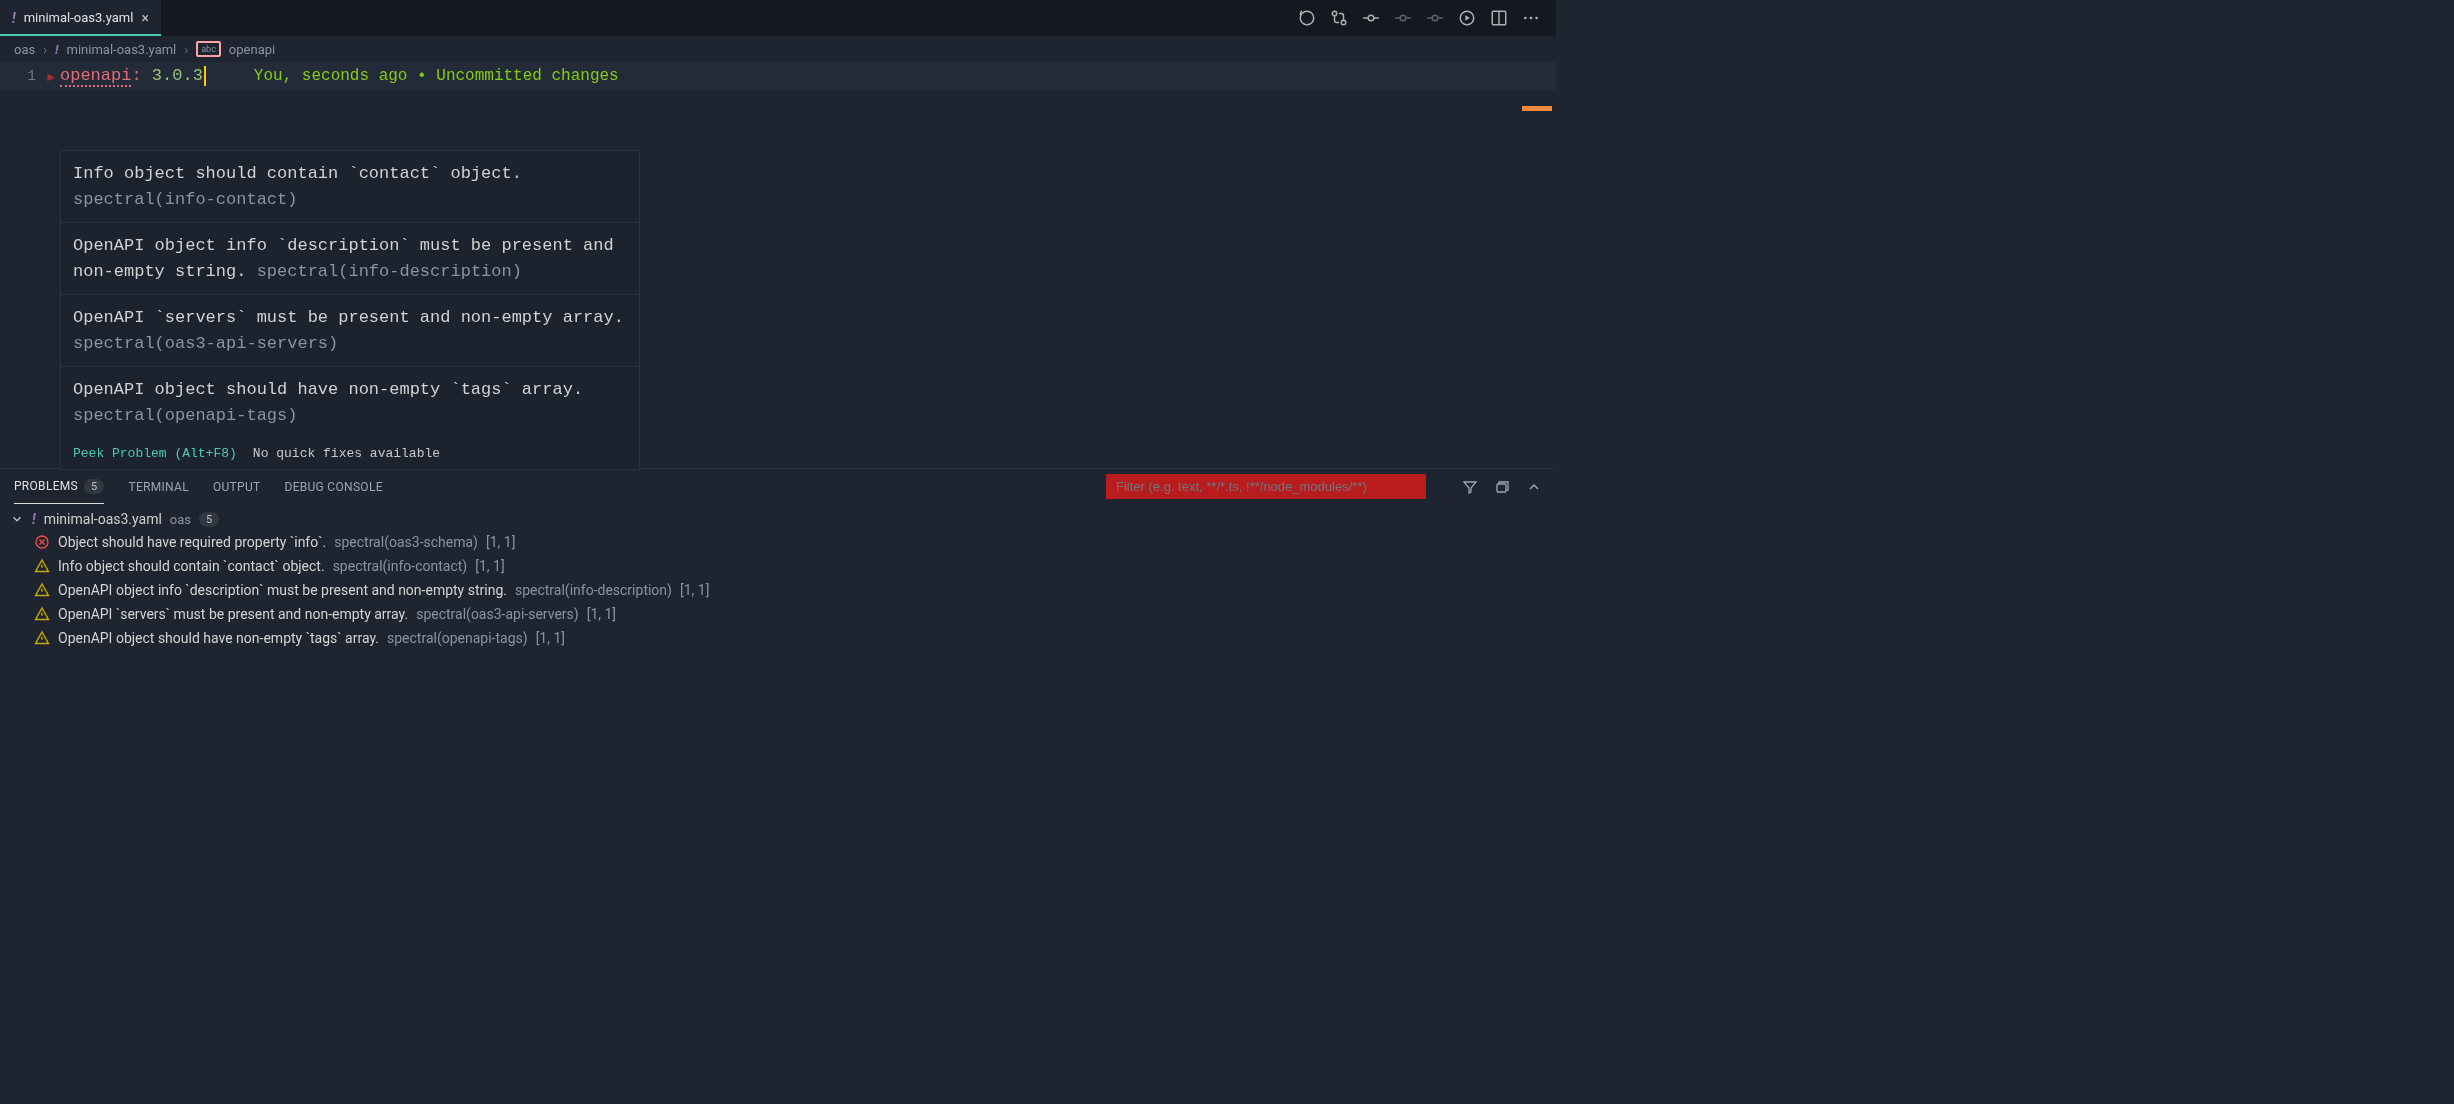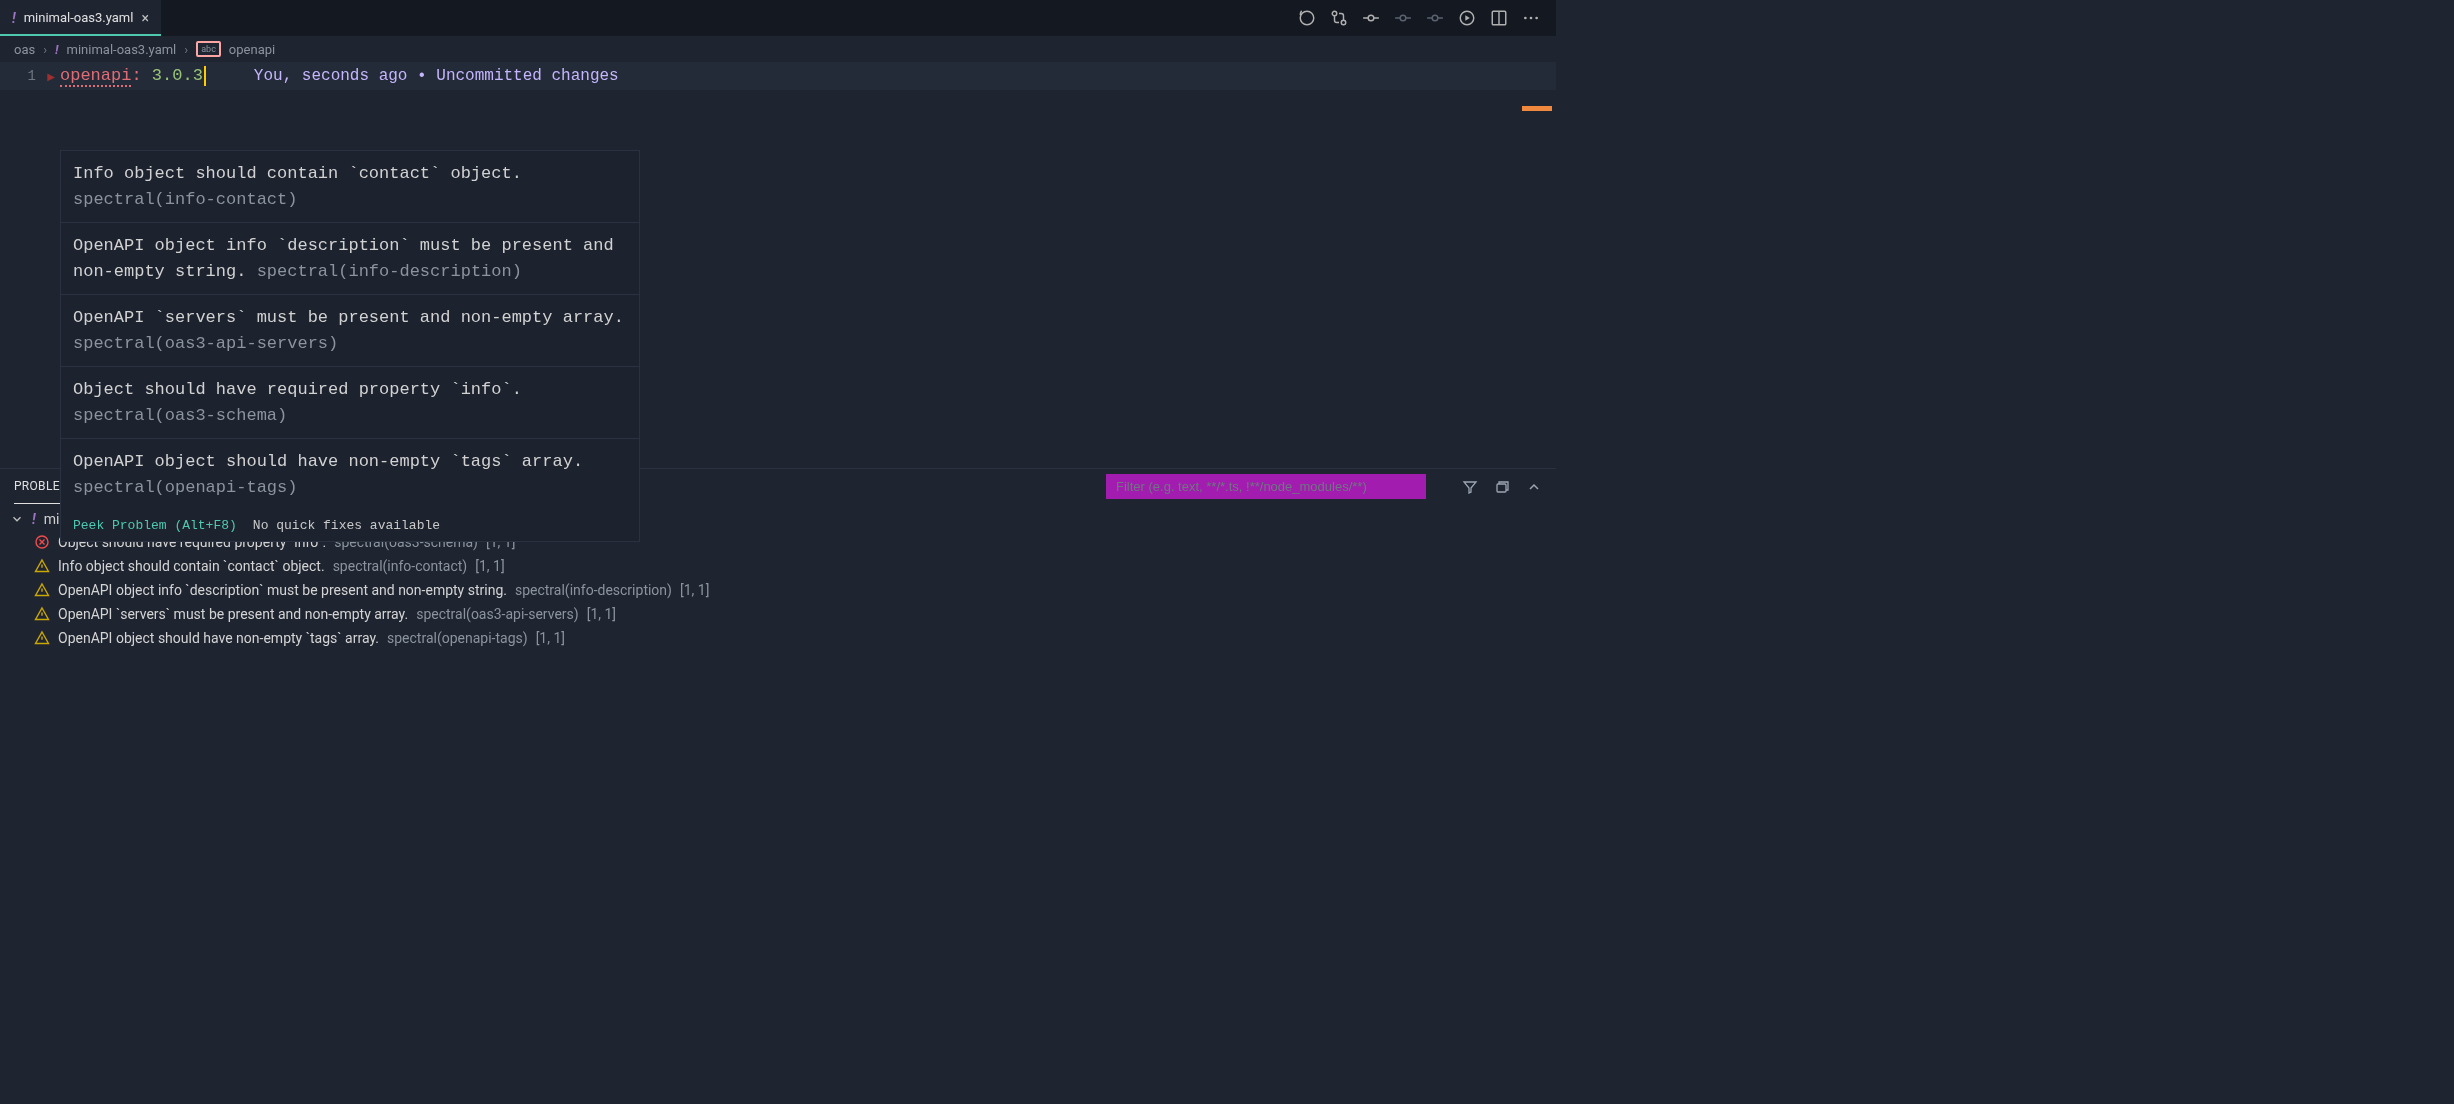--- a/index.html
+++ b/index.html
@@ -91,21 +91,21 @@
   width: 18px;
   text-align: center;
   color: #a03030;
   font-size: 10px;
 }
 .code-text { font-size: 17px; }
 .tok-key { color: #e06c75; border-bottom: 2px dotted #e06c75; }
 .tok-punc { color: #e06c75; }
 .tok-str { color: #98c379; }
 .cursor { display: inline-block; width: 2px; height: 20px; background: #ffcc00; vertical-align: middle; margin-left: 1px; }
-.inline-blame { color: #c4b5fd; font-size: 16px; margin-left: 48px; text-align: center; }
+.inline-blame { color: #84cc16; font-size: 16px; margin-left: 48px; text-align: center; }
 
 .minimap-mark {
   position: absolute;
   right: 4px;
   top: 44px;
   width: 30px;
   height: 5px;
   background: #f0883e;
 }
 
@@ -165,21 +165,21 @@
 .ptab.active { color: #e0e0e0; border-bottom: 1px solid #e0e0e0; }
 .badge {
   background: #323842;
   border-radius: 8px;
   font-size: 11px;
   padding: 1px 7px;
   color: #c0c0c0;
 }
 .panel-tabs-spacer { flex: 1; }
 .filter-input {
-  background: #a21caf;
+  background: #b91c1c;
   border: none;
   color: #d4d4d4;
   font-size: 13px;
   padding: 5px 10px;
   width: 320px;
 }
 .filter-input::placeholder { color: #6e7681; }
 .panel-actions { display: flex; align-items: center; gap: 16px; color: #9da5b4; margin-left: 12px; }
 .panel-actions svg { width: 16px; height: 16px; }
 
@@ -275,21 +275,20 @@
       </div>
       <div class="inline-blame mono">You, seconds ago • Uncommitted changes</div>
     </div>
     <div class="minimap-mark"></div>
 
     <div class="hover mono">
       <div id="hover-items">
           <div class="hover-row"><span>Info object should contain `contact` object. </span><span class="hover-source">spectral(info-contact)</span></div>
           <div class="hover-row"><span>OpenAPI object info `description` must be present and non-empty string. </span><span class="hover-source">spectral(info-description)</span></div>
           <div class="hover-row"><span>OpenAPI `servers` must be present and non-empty array. </span><span class="hover-source">spectral(oas3-api-servers)</span></div>
-          <div class="hover-row"><span>Object should have required property `info`. </span><span class="hover-source">spectral(oas3-schema)</span></div>
           <div class="hover-row"><span>OpenAPI object should have non-empty `tags` array. </span><span class="hover-source">spectral(openapi-tags)</span></div>
         </div>
       <div class="hover-footer">
         <span class="peek">Peek Problem (Alt+F8)</span>
         <span class="noquick">No quick fixes available</span>
       </div>
     </div>
   </div>
 </div>
 

